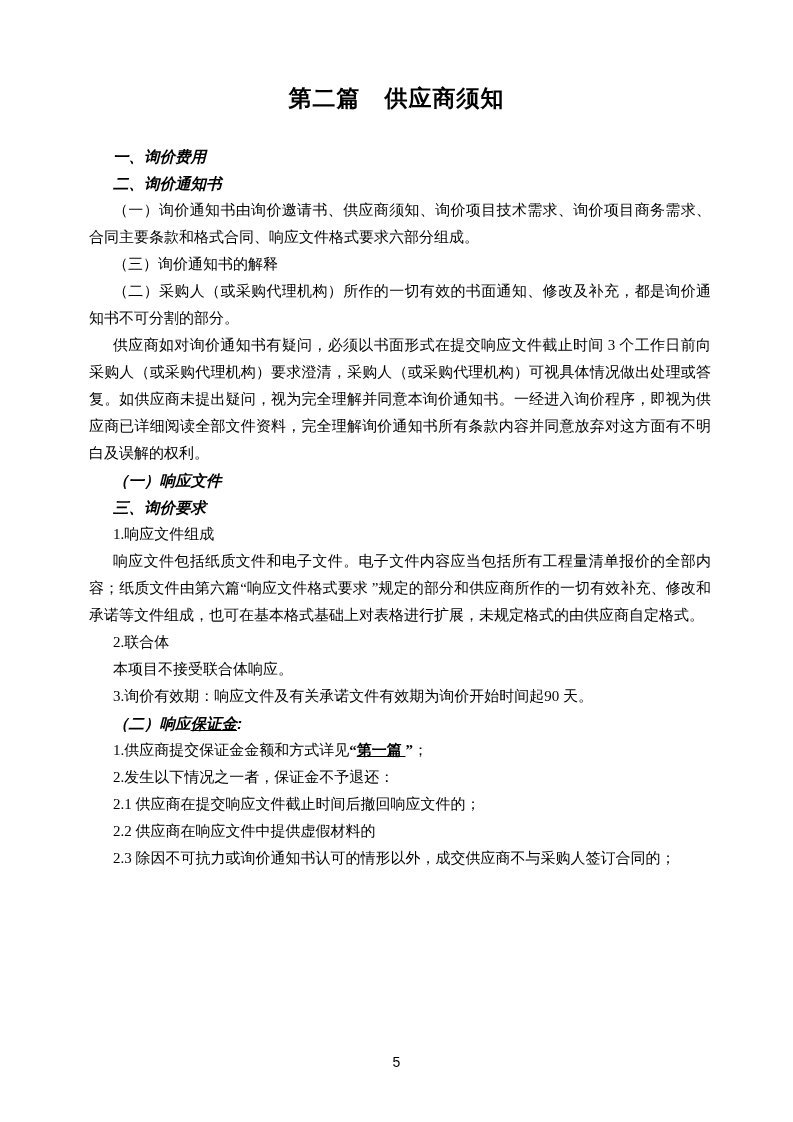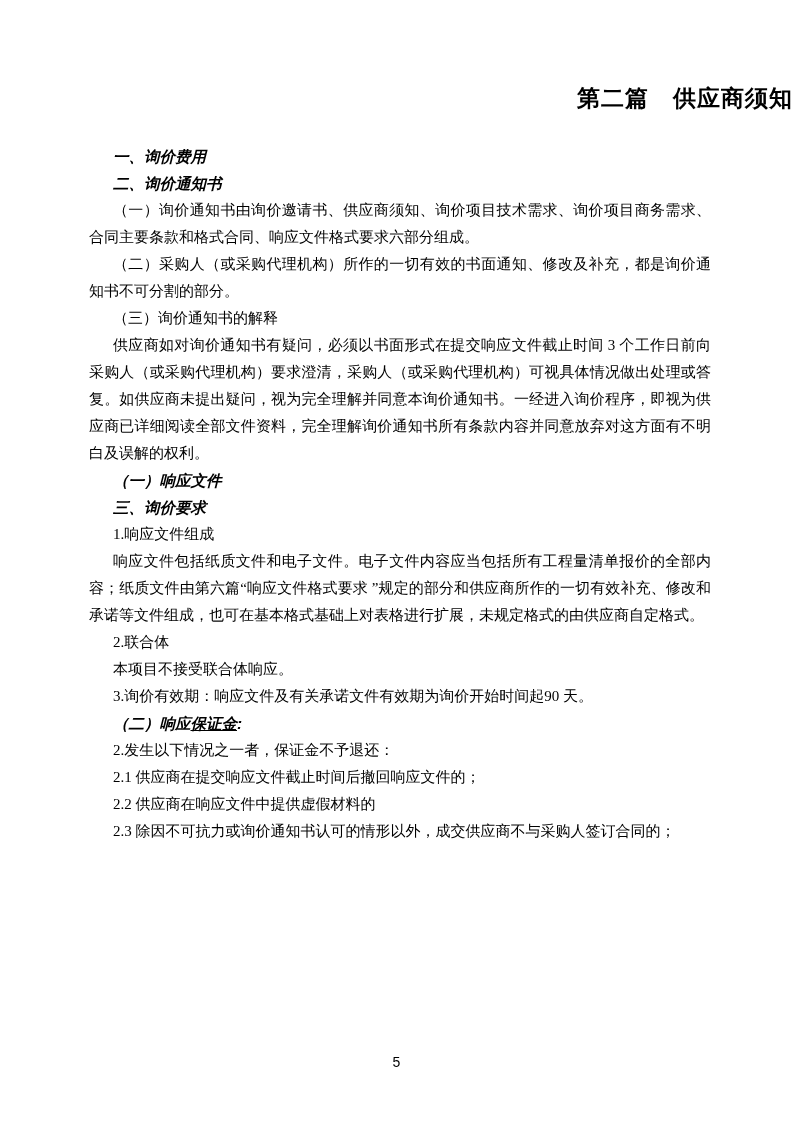--- a/index.html
+++ b/index.html
@@ -11,21 +11,21 @@
     position: relative;
     width: 793px;
     height: 1122px;
     background: #ffffff;
     color: #000000;
     overflow: hidden;
     font-family: "Liberation Serif", serif;
   }
   .doc-title {
     margin: 83px 0 30px 0;
-    text-align: right;
+    text-align: center;
     font-family: "Liberation Sans", sans-serif;
     font-weight: 700;
     font-size: 23px;
     line-height: 30px;
     letter-spacing: 1px;
   }
   .doc-body {
     padding: 0 82px 0 89px;
     font-size: 15px;
     line-height: 27px;
@@ -61,36 +61,37 @@
 <div class="page">
 
   <h1 class="doc-title">第二篇　供应商须知</h1>
 
   <div class="doc-body">
 
     <p class="h">一、询价费用</p>
 
     <p class="h">二、询价通知书</p>
     <p>（一）询价通知书由询价邀请书、供应商须知、询价项目技术需求、询价项目商务需求、合同主要条款和格式合同、响应文件格式要求六部分组成。</p>
+    <p>（三）询价通知书的解释</p>
     <p>（二）采购人（或采购代理机构）所作的一切有效的书面通知、修改及补充，都是询价通知书不可分割的部分。</p>
-    <p>（三）询价通知书的解释</p>
     <p>供应商如对询价通知书有疑问，必须以书面形式在提交响应文件截止时间 3 个工作日前向采购人（或采购代理机构）要求澄清，采购人（或采购代理机构）可视具体情况做出处理或答复。如供应商未提出疑问，视为完全理解并同意本询价通知书。一经进入询价程序，即视为供应商已详细阅读全部文件资料，完全理解询价通知书所有条款内容并同意放弃对这方面有不明白及误解的权利。</p>
 
     <p class="h">（一）响应文件</p>
     <p class="h">三、询价要求</p>
 
     <p>1.响应文件组成</p>
     <p>响应文件包括纸质文件和电子文件。电子文件内容应当包括所有工程量清单报价的全部内容；纸质文件由第六篇“响应文件格式要求 ”规定的部分和供应商所作的一切有效补充、修改和承诺等文件组成，也可在基本格式基础上对表格进行扩展，未规定格式的由供应商自定格式。</p>
 
     <p>2.联合体</p>
     <p>本项目不接受联合体响应。</p>
     <p>3.询价有效期：响应文件及有关承诺文件有效期为询价开始时间起90 天。</p>
 
     <p class="h"><span>（二）响应</span><span class="u">保证金</span><span>:</span></p>
 
+    <p><span>1.供应商提交保证金金额和方式详见</span><span class="b">“</span><span class="b u">第一篇 </span><span class="b">”</span><span>；</span></p>
 
     <p>2.发生以下情况之一者，保证金不予退还：</p>
     <p>2.1 供应商在提交响应文件截止时间后撤回响应文件的；</p>
     <p>2.2 供应商在响应文件中提供虚假材料的</p>
     <p>2.3 除因不可抗力或询价通知书认可的情形以外，成交供应商不与采购人签订合同的；</p>
 
   </div>
 
   <div class="page-num">5</div>
 

